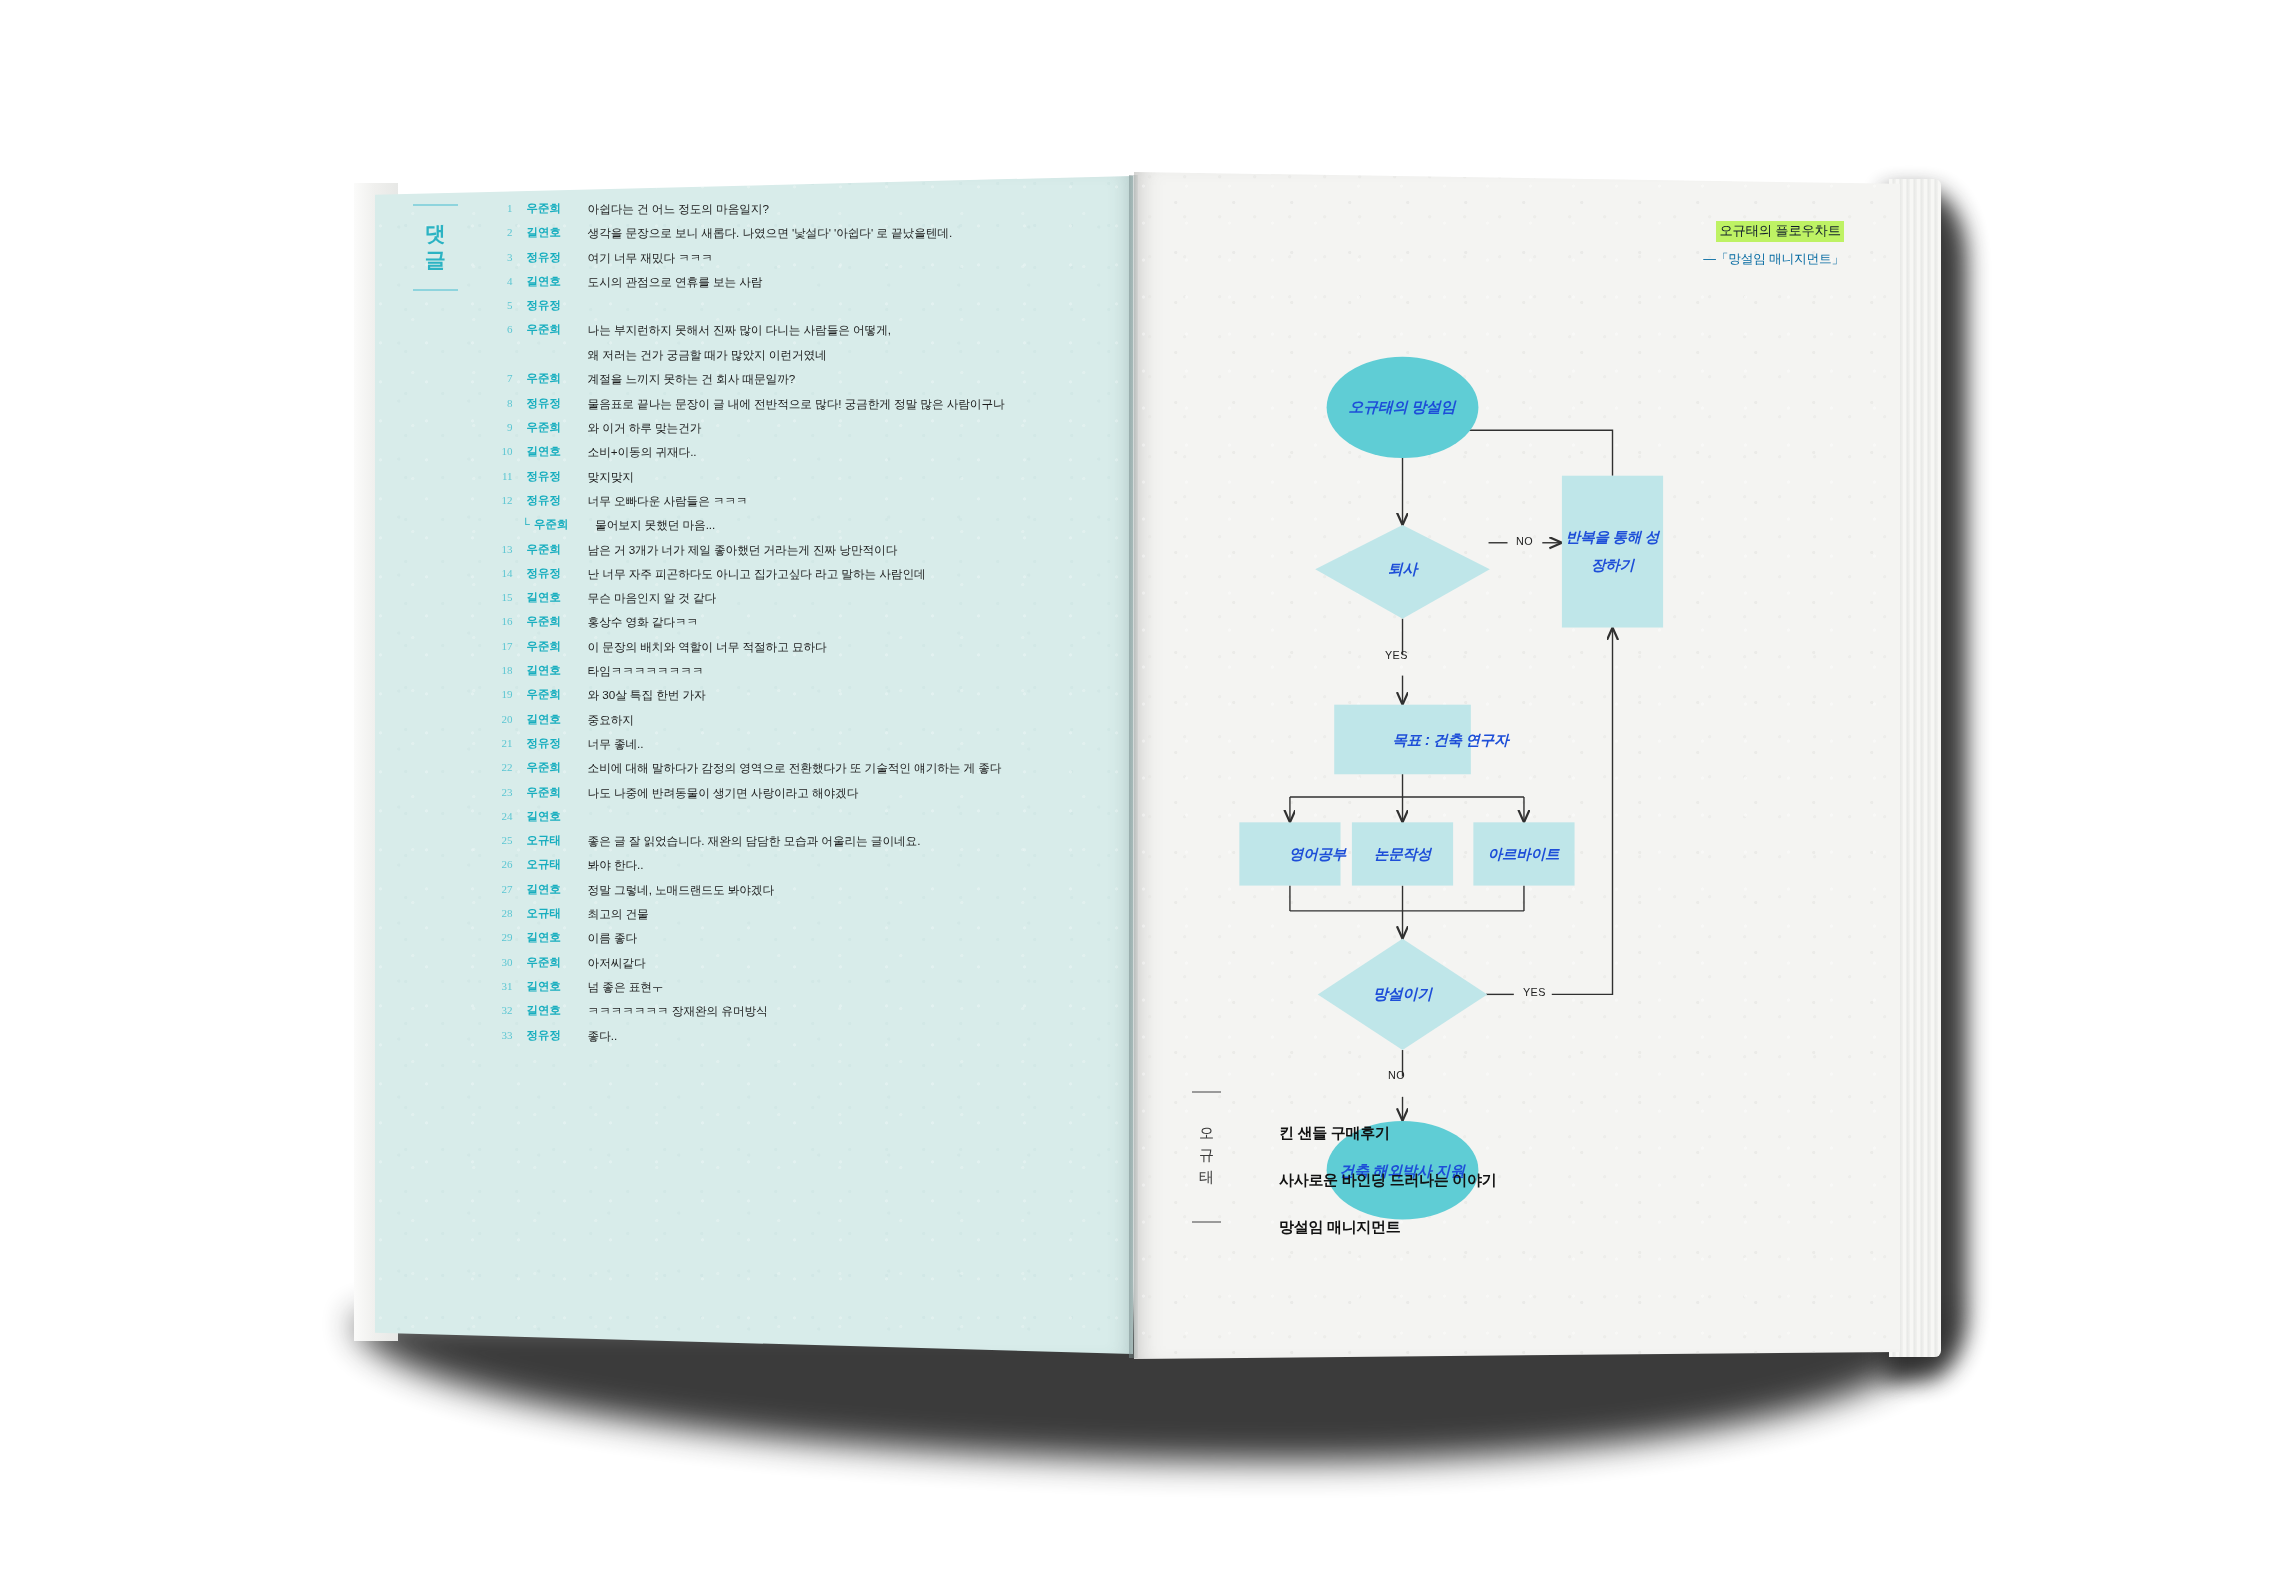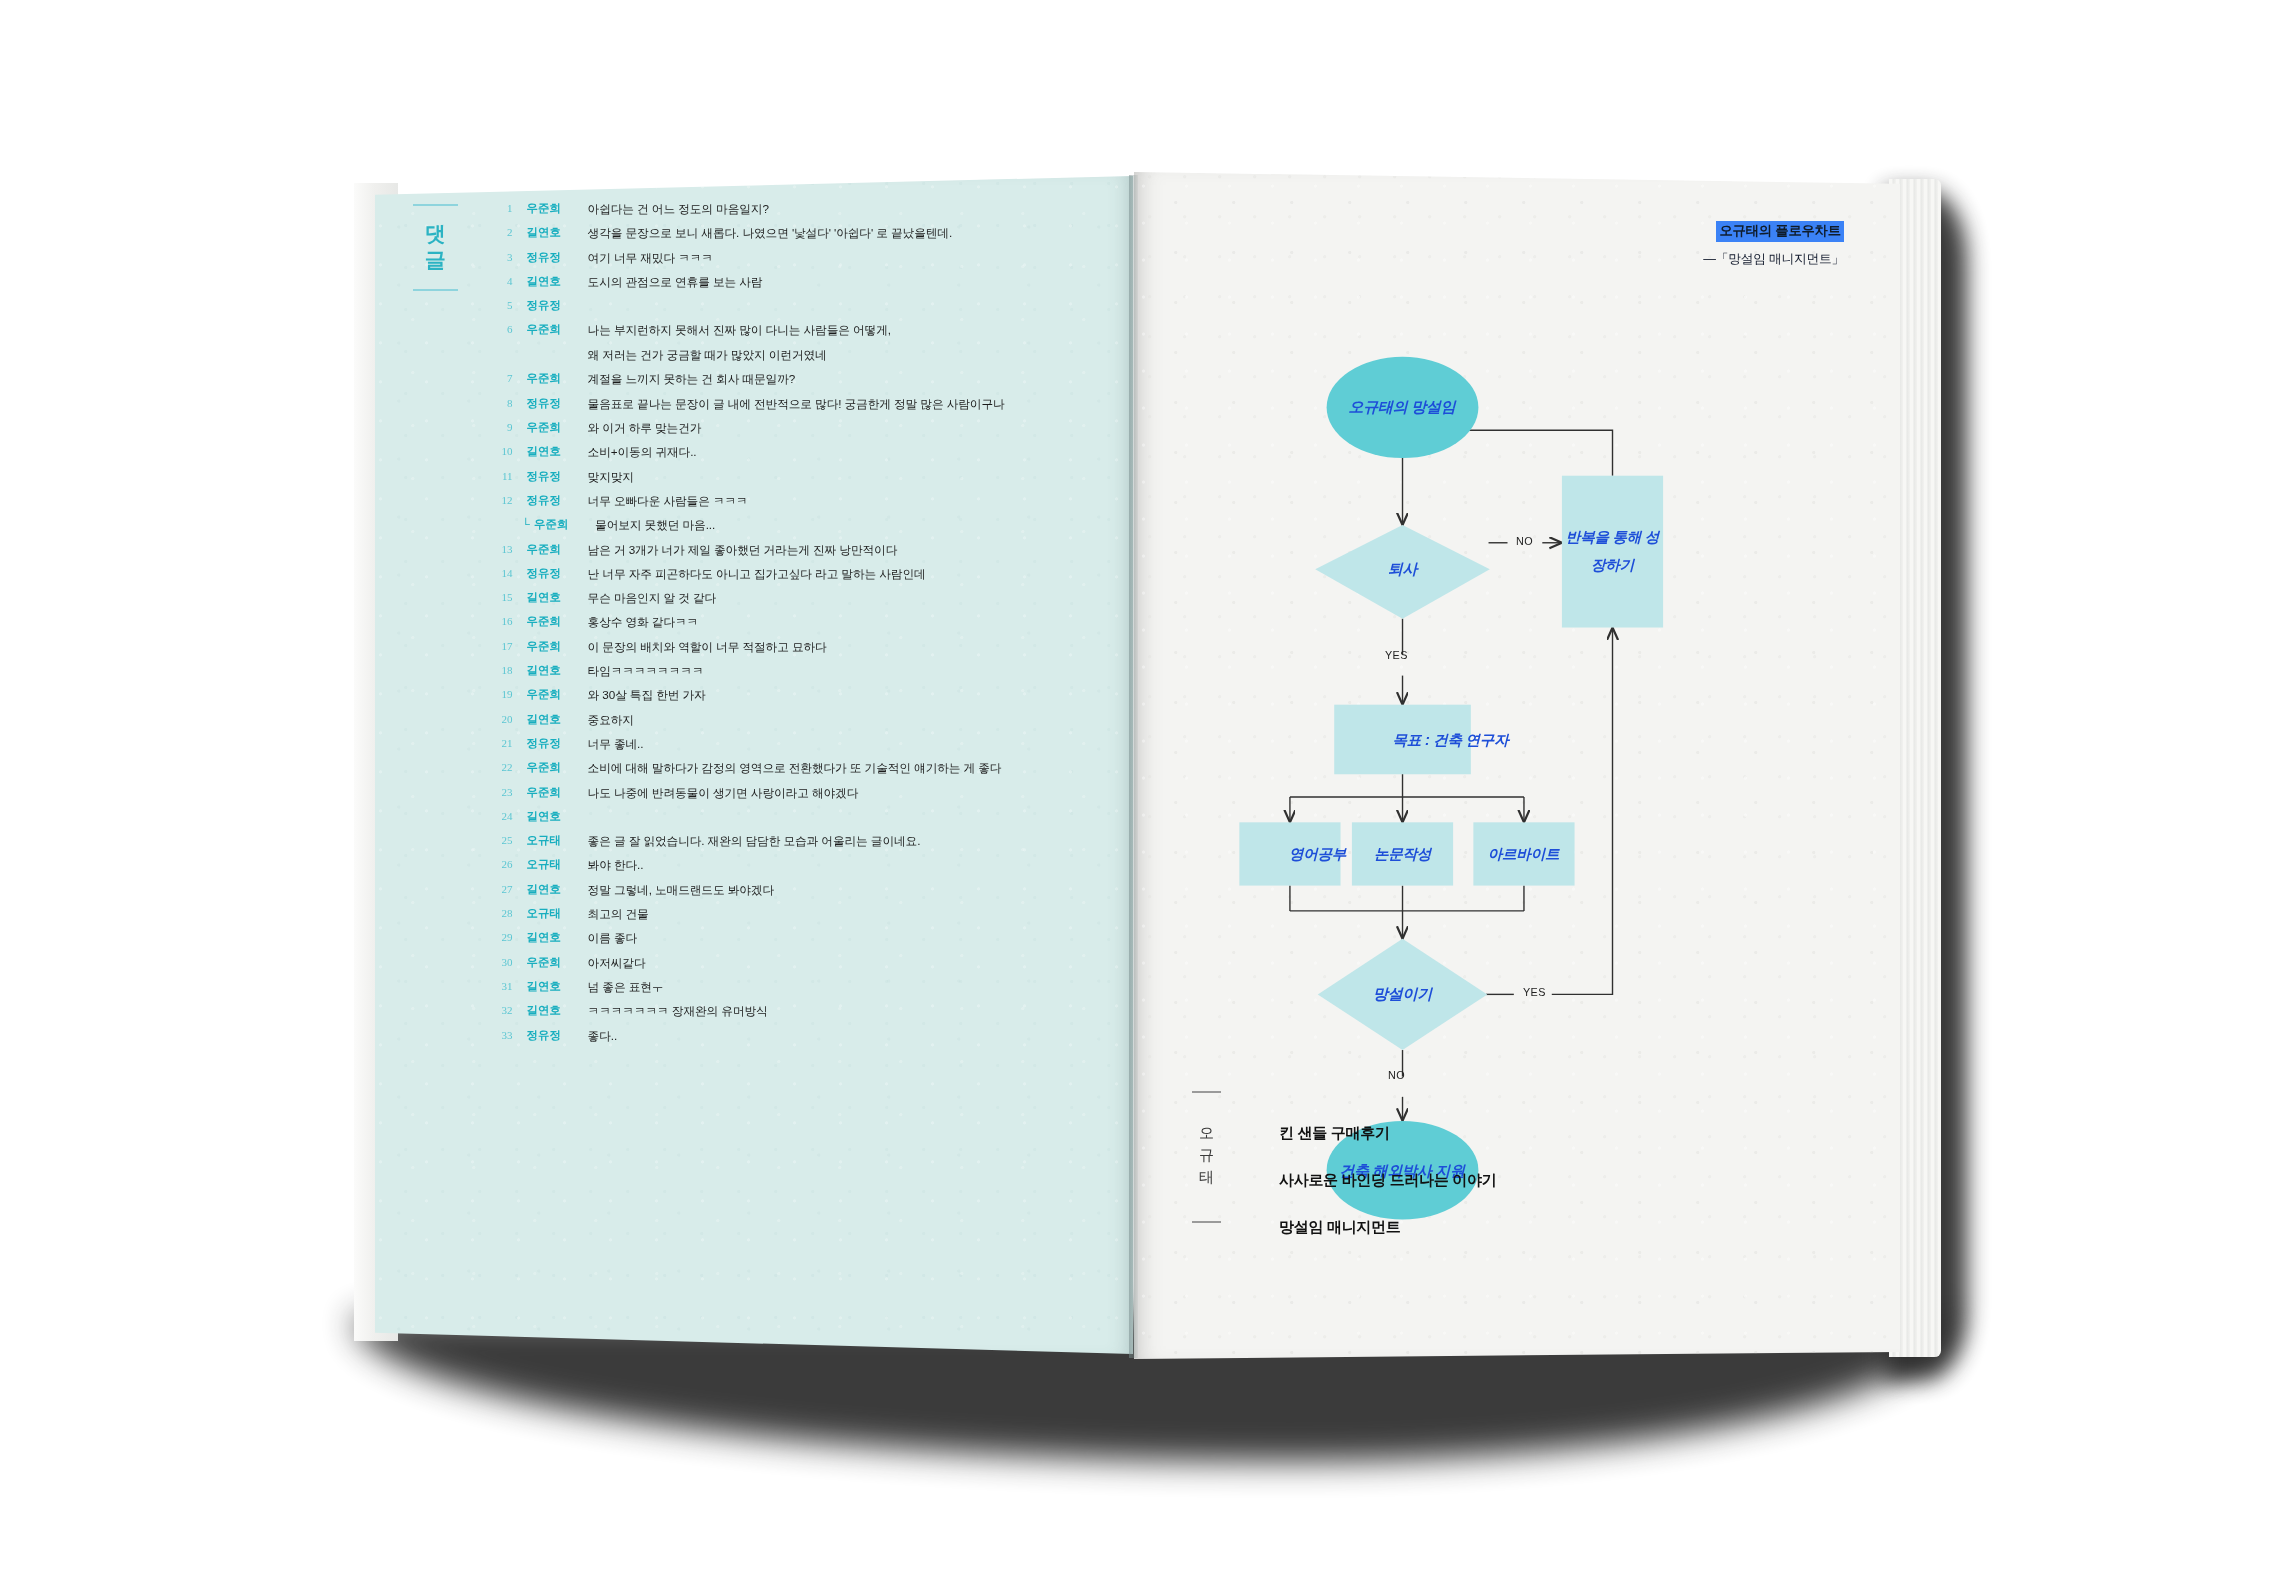--- a/index.html
+++ b/index.html
@@ -111,24 +111,24 @@
   .ctext .cont{display:block;margin-top:7px;}
   .crow.reply .cnum{visibility:hidden;}
   .crow.reply .cname{padding-left:21.5px;position:relative;}
   .crow.reply .cname .hook{
     position:absolute;left:8.9px;top:0;color:#18aebf;font-weight:400;
   }
 
   
   .rp-header{position:absolute;right:56px;top:49px;text-align:right;}
   .rp-title{
-    display:inline-block;font-size:13.3px;font-weight:700;color:#0f1c2b;
-    background:#3b82f6;padding:1.3px 3.2px 1.9px 3.2px;letter-spacing:-0.2px;
-  }
-  .rp-sub{margin-top:8.9px;font-size:12.7px;color:#0f172a;letter-spacing:-0.2px;}
+    display:inline-block;font-size:13.3px;font-weight:400;color:#0f1c2b;
+    background:#bef264;padding:1.3px 3.2px 1.9px 3.2px;letter-spacing:-0.2px;
+  }
+  .rp-sub{margin-top:8.9px;font-size:12.7px;color:#0369a1;letter-spacing:-0.2px;}
 
   
   .flow{position:absolute;left:0;top:95px;width:766px;height:759px;}
   .flow svg{position:absolute;left:0;top:0;width:766px;height:759px;overflow:visible;}
   .nodelabel{
     position:absolute;display:flex;align-items:center;justify-content:center;
     text-align:center;color:#1d4ed8;font-weight:700;letter-spacing:-0.3px;
     pointer-events:none;
     font-style:italic;
   }

